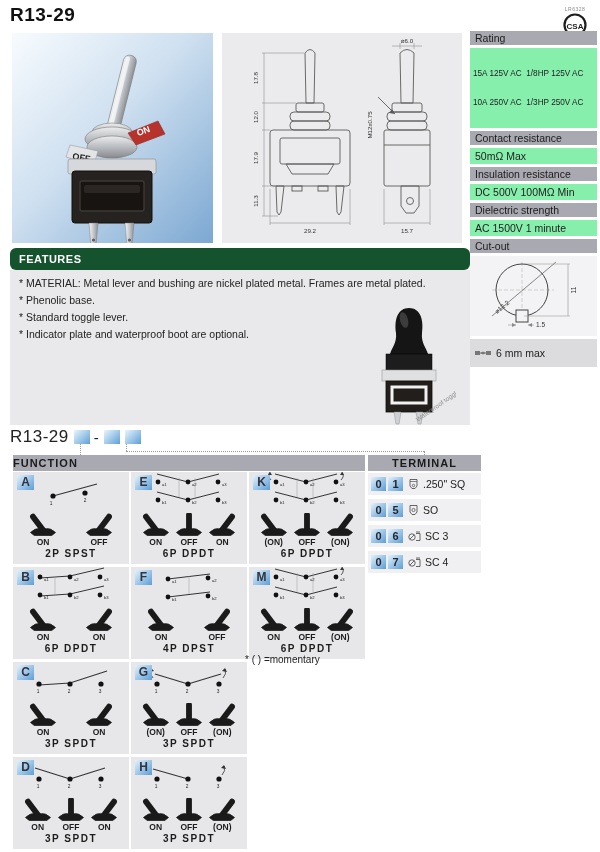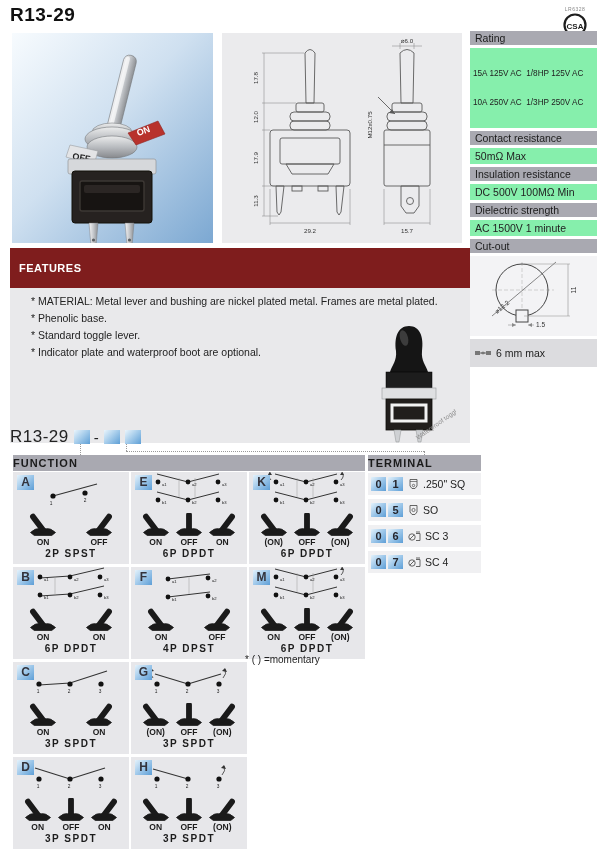--- a/index.html
+++ b/index.html
@@ -14,36 +14,36 @@
   .drawing{position:absolute;left:222px;top:33px;width:240px;height:210px;background:#ebebed;}
 
   .specs{position:absolute;left:470px;top:31px;width:127px;}
   .spec-head{background:#a9a9b1;color:#1b1b1b;font-size:10.5px;padding:2px 5px 1px;margin-bottom:3px;line-height:11px;}
   .spec-val{background:#86efac;color:#222;font-size:10.5px;padding:3px 5px 2px;margin-bottom:3px;line-height:11px;}
   .spec-val.small{font-size:8.2px;line-height:9.5px;white-space:pre;padding:2px 3px;}
   .cutout-box{background:#f3f3f5;margin-bottom:3px;padding:2px 0;}
   .panel-row{background:#dcdcdf;padding:8px 4px;font-size:10.5px;color:#222;display:flex;align-items:center;gap:4px;}
 
   .features{position:absolute;left:10px;top:248px;width:460px;}
-  .features-head{background:#7f1d1d;color:#fff;font-size:11px;font-weight:bold;letter-spacing:.5px;padding:14px 9px;}
+  .features-head{background:#14532d;color:#fff;font-size:11px;font-weight:bold;letter-spacing:.5px;padding:5px 9px;border-radius:6px;}
   .features-body{background:#e9e9eb;height:141px;position:relative;padding:7px 9px;}
-  .features-body p{margin:0 0 5px 12px;font-size:10.5px;color:#222;line-height:12px;}
+  .features-body p{margin:0 0 5px 0;font-size:10.5px;color:#222;line-height:12px;}
   .wp-img{position:absolute;right:14px;top:34px;}
 
   .ordering{position:absolute;left:10px;top:427px;display:flex;align-items:center;}
   .ord-model{font-size:17px;color:#222;letter-spacing:.5px;}
   .bluesq{width:16px;height:14px;margin-left:5px;background:linear-gradient(135deg,#eaf5fc 0%,#aacfec 45%,#5e9fd6 100%);}
   .ord-dash{margin-left:4px;font-size:15px;color:#222;}
   .dotv{position:absolute;border-left:1px dotted #999;width:0;}
   .doth{position:absolute;border-top:1px dotted #999;height:0;}
 
   .fbar{position:absolute;left:13px;top:455px;width:352px;height:16px;background:#a9a9b1;color:#1b1b1b;
         font-size:11px;font-weight:bold;line-height:16px;letter-spacing:1px;}
   .tbar{position:absolute;left:368px;top:455px;width:113px;height:16px;background:#a9a9b1;color:#1b1b1b;
-        font-size:11px;font-weight:bold;line-height:16px;letter-spacing:1px;}
+        font-size:11px;font-weight:bold;text-align:center;line-height:16px;letter-spacing:1px;}
 
   .fgrid{position:absolute;left:13px;top:472px;display:grid;grid-template-columns:repeat(3,116px);grid-auto-rows:92px;gap:3px 2px;}
   .cell{position:relative;background:#e7e7ea;}
   .cell.empty{background:transparent;}
   .badge{position:absolute;left:4px;top:3px;width:17px;height:15px;background:linear-gradient(135deg,#e4f2fb 0%,#a5ccec 45%,#5d9ed6 100%);
          color:#33333c;font-size:12px;font-weight:bold;text-align:center;line-height:15px;}
   .circuit{display:block;width:116px;height:40px;}
   .levers{display:flex;align-items:flex-end;height:35px;}
   .levers.two{justify-content:space-between;padding:0 13px;}
   .levers.three{justify-content:space-between;padding:0 8px;}

